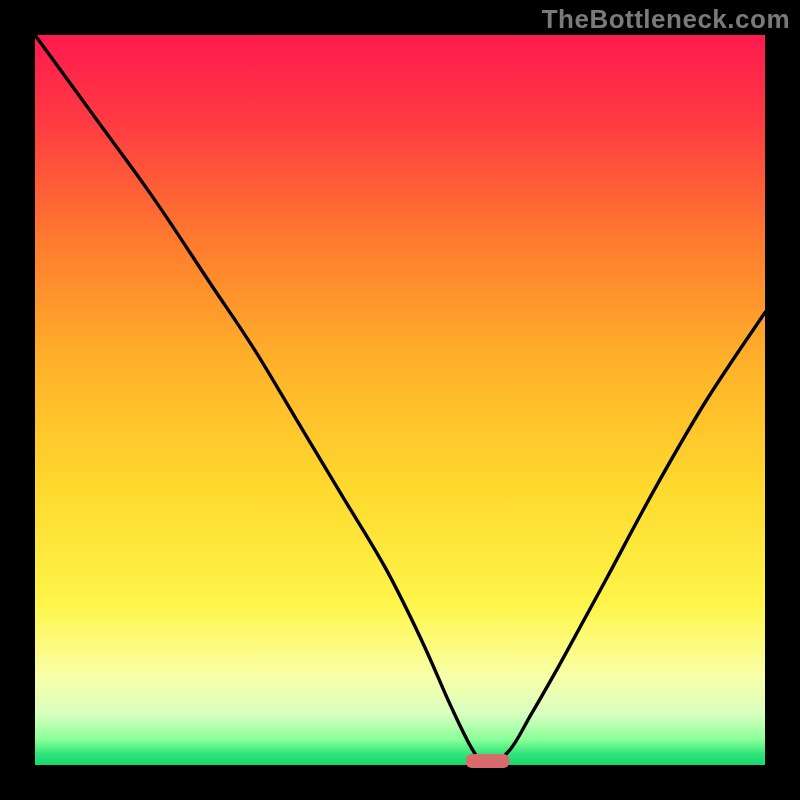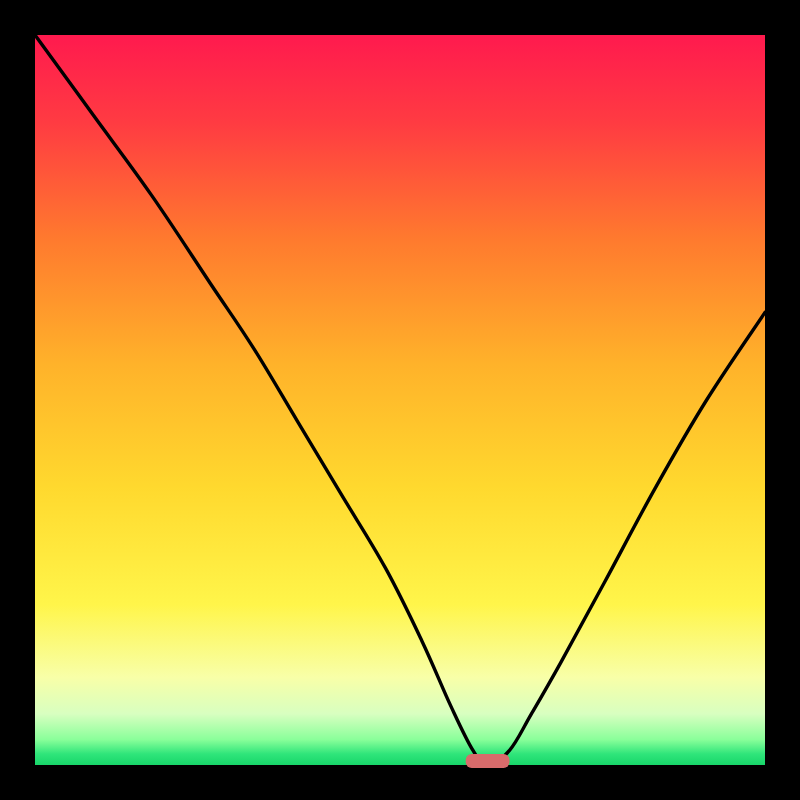--- a/index.html
+++ b/index.html
@@ -49,13 +49,14 @@
           <stop offset="98.5%" stop-color="#2fe57a"></stop>
           <stop offset="100%" stop-color="#18d66a"></stop>
         </linearGradient>
     </defs>
 
     <rect x="0" y="0" width="800" height="800" fill="#000"></rect>
     <rect id="plot-rect" fill="url(#bg-grad)" x="35" y="35" width="730" height="730"></rect>
     <path id="curve-path" fill="none" stroke="#000" stroke-width="3.4" stroke-linecap="round" stroke-linejoin="round" d="M 35 35 C 45.512 49.454, 72.376 86.392, 93.4 115.3 C 114.424 144.208, 130.776 165.378, 151.8 195.6 C 172.824 225.822, 191.804 255.606, 210.2 283.2 C 228.59599999999998 310.794, 238.232 323.934, 254 348.90000000000003 C 269.76800000000003 373.86600000000004, 282.03200000000004 395.62000000000006, 297.8 421.90000000000003 C 313.568 448.18, 325.832 468.62, 341.59999999999997 494.9 C 357.36799999999994 521.18, 370.94599999999997 541.62, 385.4 567.9 C 399.854 594.18, 410.074 615.934, 421.90000000000003 640.9 C 433.72600000000006 665.866, 441.902 686.89, 451.09999999999997 706.6 C 460.29799999999994 726.3100000000001, 466.43 739.888, 473 750.4 C 479.57 760.9119999999999, 481.03000000000003 765, 487.6 765 C 494.17 765, 501.616 759.598, 509.5 750.4 C 517.384 741.202, 522.2020000000001 729.668, 531.4000000000001 713.9 C 540.5980000000001 698.132, 547.46 686.452, 560.6 662.8 C 573.74 639.1479999999999, 587.318 614.036, 604.4 582.5 C 621.482 550.964, 637.104 520.45, 655.5 487.6 C 673.896 454.75, 686.89 431.536, 706.6 400 C 726.3100000000001 368.464, 754.488 328.168, 765 312.4"></path>
     <rect id="marker-rect" rx="6" ry="6" x="465.70000000000005" y="754" width="43.8" height="14" fill="#d86b6b"></rect>
   </svg>
+  <div class="watermark">TheBottleneck.com</div>
 </div>
 
 </body></html>

